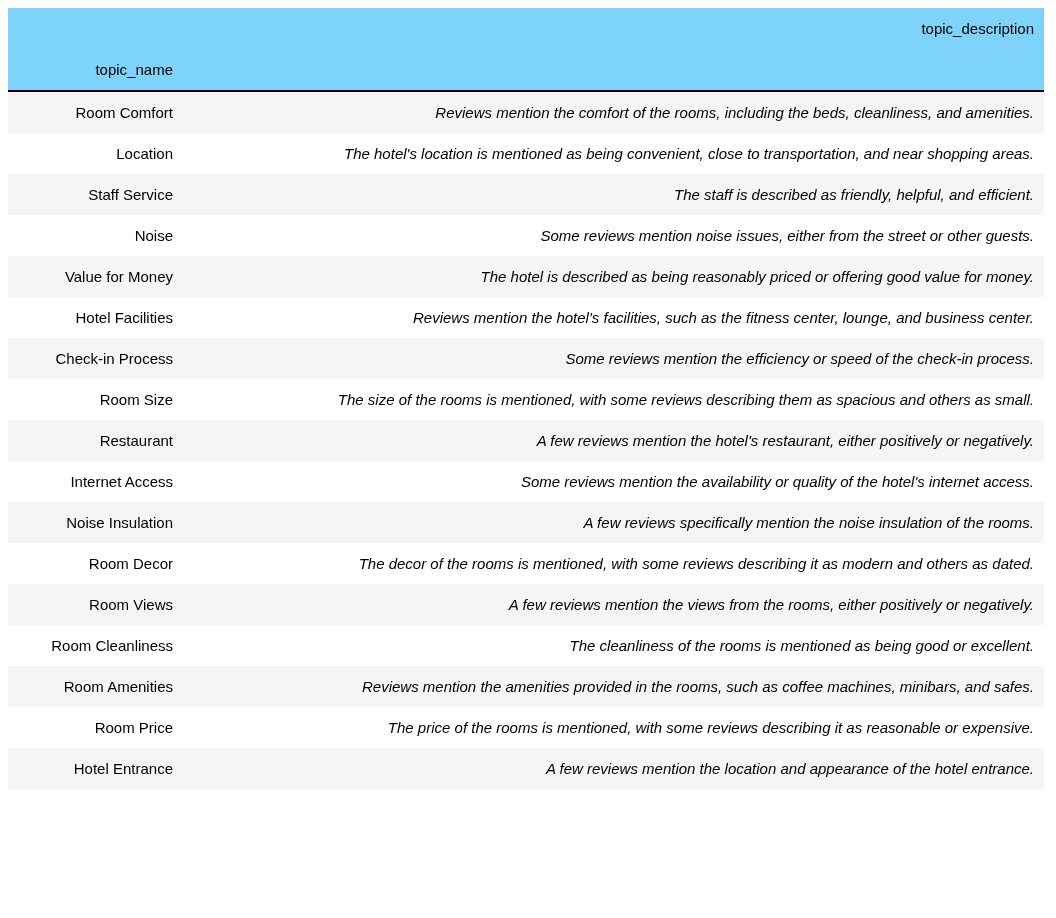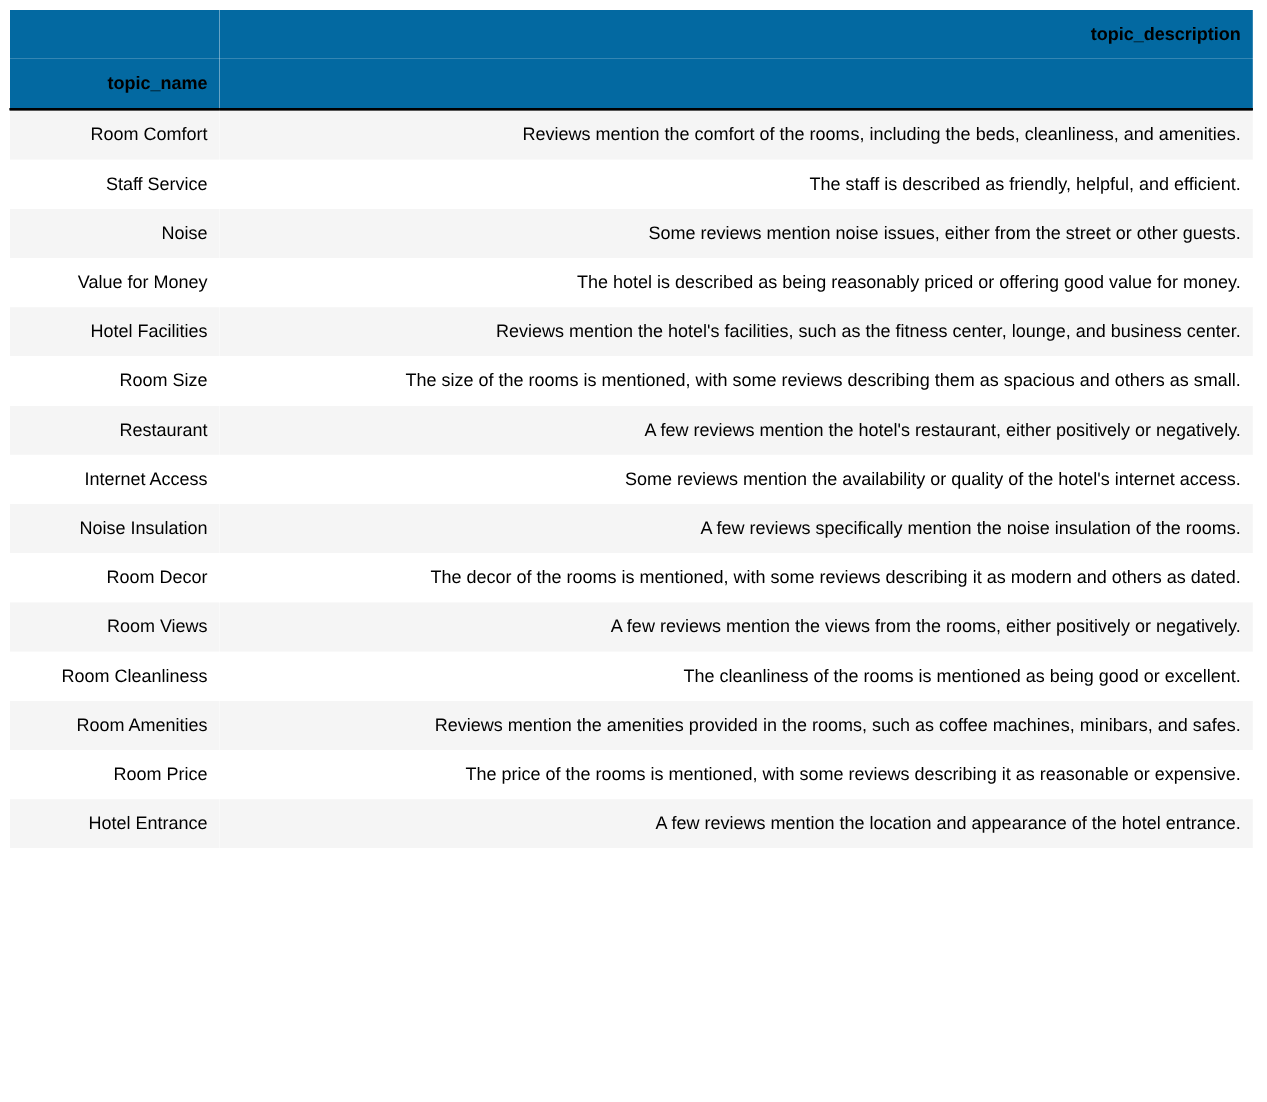--- a/index.html
+++ b/index.html
@@ -28,31 +28,32 @@
     font-size: 15px;
     line-height: 19px;
     padding: 11px 10px;
     text-align: right;
     vertical-align: middle;
     white-space: nowrap;
     overflow: hidden;
     border: none;
   }
   table.dataframe thead th {
-    font-weight: 700;
-    background: #0369a1;
+    font-weight: 400;
+    background: #7dd3fc;
   }
   table.dataframe thead tr.header-rule th {
     border-bottom: 2px solid #000000;
   }
   table.dataframe tbody th {
     font-weight: 400;
   }
   table.dataframe tbody td {
     font-weight: 400;
+    font-style: italic;
   }
   table.dataframe tbody tr:nth-child(odd) {
     background: #f5f5f5;
   }
   table.dataframe tbody tr:nth-child(even) {
     background: #ffffff;
   }
 </style>
 </head>
 <body>
@@ -72,34 +73,42 @@
         <th>topic_name</th>
         <th></th>
       </tr>
     </thead>
     <tbody id="table-body">
         <tr>
           <th>Room Comfort</th>
           <td>Reviews mention the comfort of the rooms, including the beds, cleanliness, and amenities.</td>
         </tr>
         <tr>
+          <th>Location</th>
+          <td>The hotel's location is mentioned as being convenient, close to transportation, and near shopping areas.</td>
+        </tr>
+        <tr>
           <th>Staff Service</th>
           <td>The staff is described as friendly, helpful, and efficient.</td>
         </tr>
         <tr>
           <th>Noise</th>
           <td>Some reviews mention noise issues, either from the street or other guests.</td>
         </tr>
         <tr>
           <th>Value for Money</th>
           <td>The hotel is described as being reasonably priced or offering good value for money.</td>
         </tr>
         <tr>
           <th>Hotel Facilities</th>
           <td>Reviews mention the hotel's facilities, such as the fitness center, lounge, and business center.</td>
+        </tr>
+        <tr>
+          <th>Check-in Process</th>
+          <td>Some reviews mention the efficiency or speed of the check-in process.</td>
         </tr>
         <tr>
           <th>Room Size</th>
           <td>The size of the rooms is mentioned, with some reviews describing them as spacious and others as small.</td>
         </tr>
         <tr>
           <th>Restaurant</th>
           <td>A few reviews mention the hotel's restaurant, either positively or negatively.</td>
         </tr>
         <tr>

